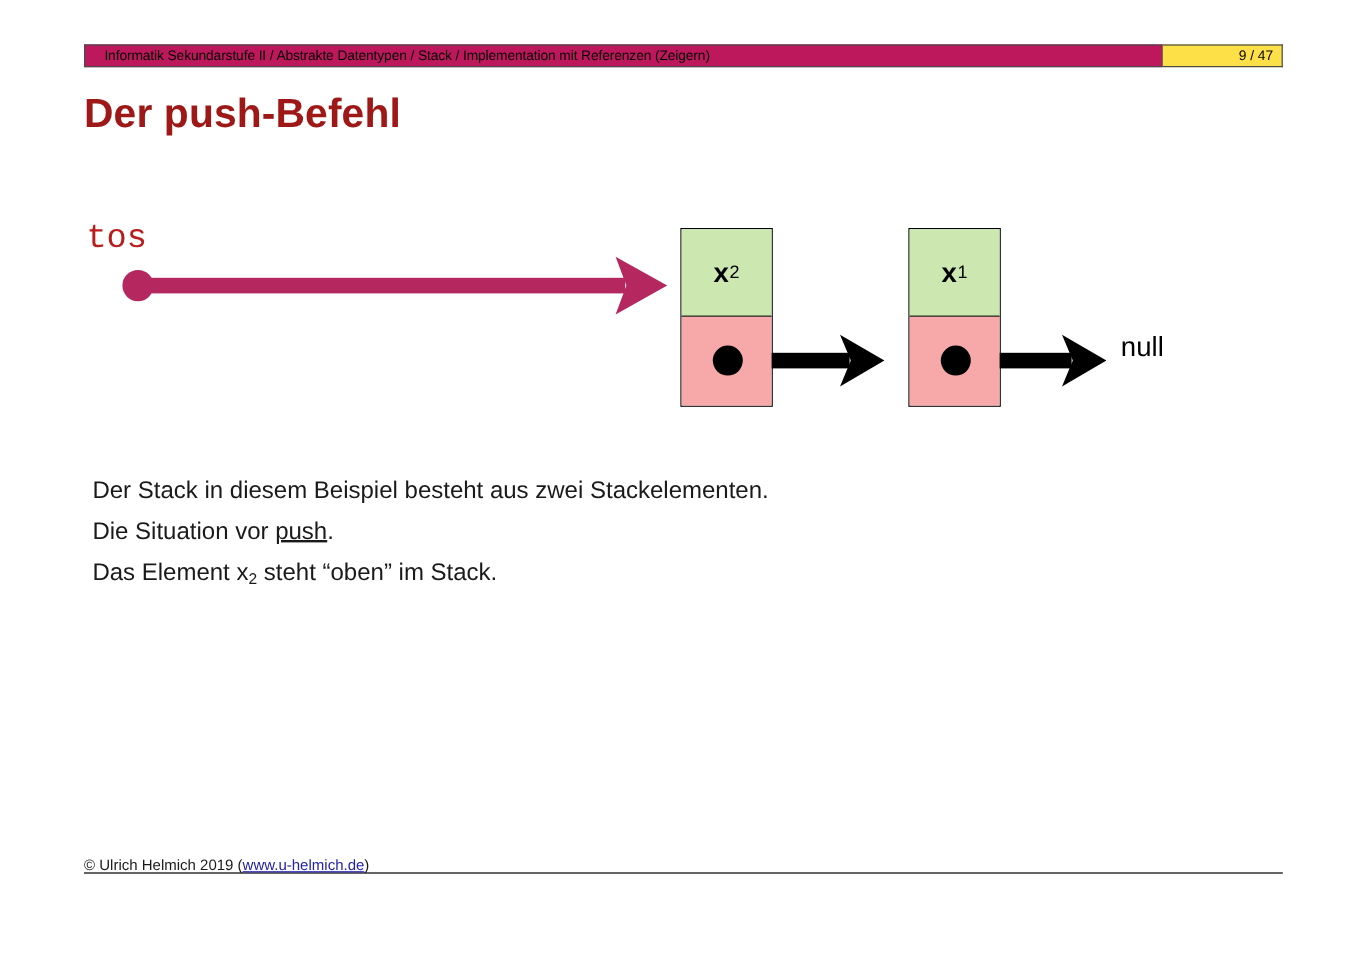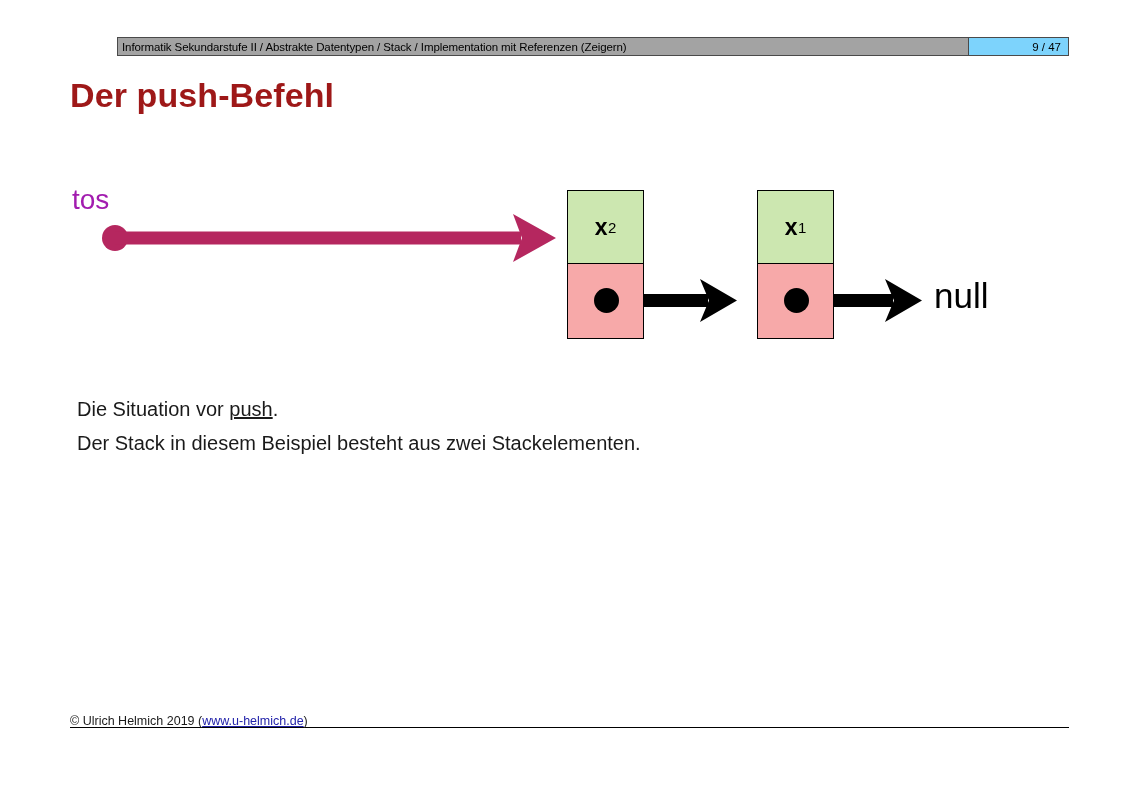--- a/index.html
+++ b/index.html
@@ -20,36 +20,35 @@
     position: absolute;
     left: 70px;
     top: 37px;
     width: 999px;
     height: 19px;
     display: flex;
     align-items: stretch;
   }
   #breadcrumb {
     flex: 1 1 auto;
-    background: #a3a3a3;
+    background: #be185d;
     border: 1px solid #4a4a4a;
     box-sizing: border-box;
     display: flex;
     align-items: center;
-    padding-left: 4px;
+    padding-left: 16px;
     font-size: 11.5px;
     color: #000000;
     white-space: nowrap;
     overflow: hidden;
     letter-spacing: -0.1px;
-    margin-left: 47px;
   }
   #page-indicator {
     width: 100px;
-    background: #7dd3fc;
+    background: #fde047;
     border: 1px solid #4a4a4a;
     border-left: none;
     box-sizing: border-box;
     display: flex;
     align-items: center;
     justify-content: flex-end;
     padding-right: 7px;
     font-size: 11.5px;
     color: #000000;
     white-space: nowrap;
@@ -73,22 +72,23 @@
     top: 0;
     width: 1139px;
     height: 800px;
     pointer-events: none;
   }
   #tos-label {
     position: absolute;
     left: 72px;
     top: 186px;
     font-size: 28px;
-    color: #a21caf;
+    color: #b91c1c;
     line-height: 1;
+    font-family: Liberation Mono, monospace;
   }
 
   .node-box {
     position: absolute;
     width: 77px;
     border: 1.6px solid #000000;
     box-sizing: border-box;
   }
   .node-cell-value {
     height: 73px;
@@ -121,21 +121,21 @@
     border-radius: 50%;
     background: #000000;
     left: 26px;
     top: 24px;
   }
 
   #null-label {
     position: absolute;
     left: 934px;
     top: 278px;
-    font-size: 35px;
+    font-size: 23px;
     color: #000000;
     line-height: 1;
   }
 
   
   #body-text {
     position: absolute;
     left: 77px;
     top: 392px;
     font-size: 20px;
@@ -212,22 +212,25 @@
       <span class="sub">1</span>
   </div>
   <div class="node-cell-ptr">
     <div class="ptr-dot"></div>
   </div>
 </div>
 
 <div id="null-label">null</div>
 
 <div id="body-text">
+  <div class="line">Der Stack in diesem Beispiel besteht aus zwei Stackelementen.</div>
   <div class="line">
     <span>Die Situation vor </span><span class="u">push</span><span>.</span>
   </div>
-  <div class="line">Der Stack in diesem Beispiel besteht aus zwei Stackelementen.</div>
+  <div class="line">
+    <span>Das Element </span><span>x</span><span class="sub">2</span><span> steht “oben” im Stack.</span>
+  </div>
 </div>
 
 <div id="footer-rule"></div>
 <div id="footer-text">
   <span>© Ulrich Helmich 2019 (</span><span class="link">www.u-helmich.de</span><span>)</span>
 </div>
 
 </body></html>

